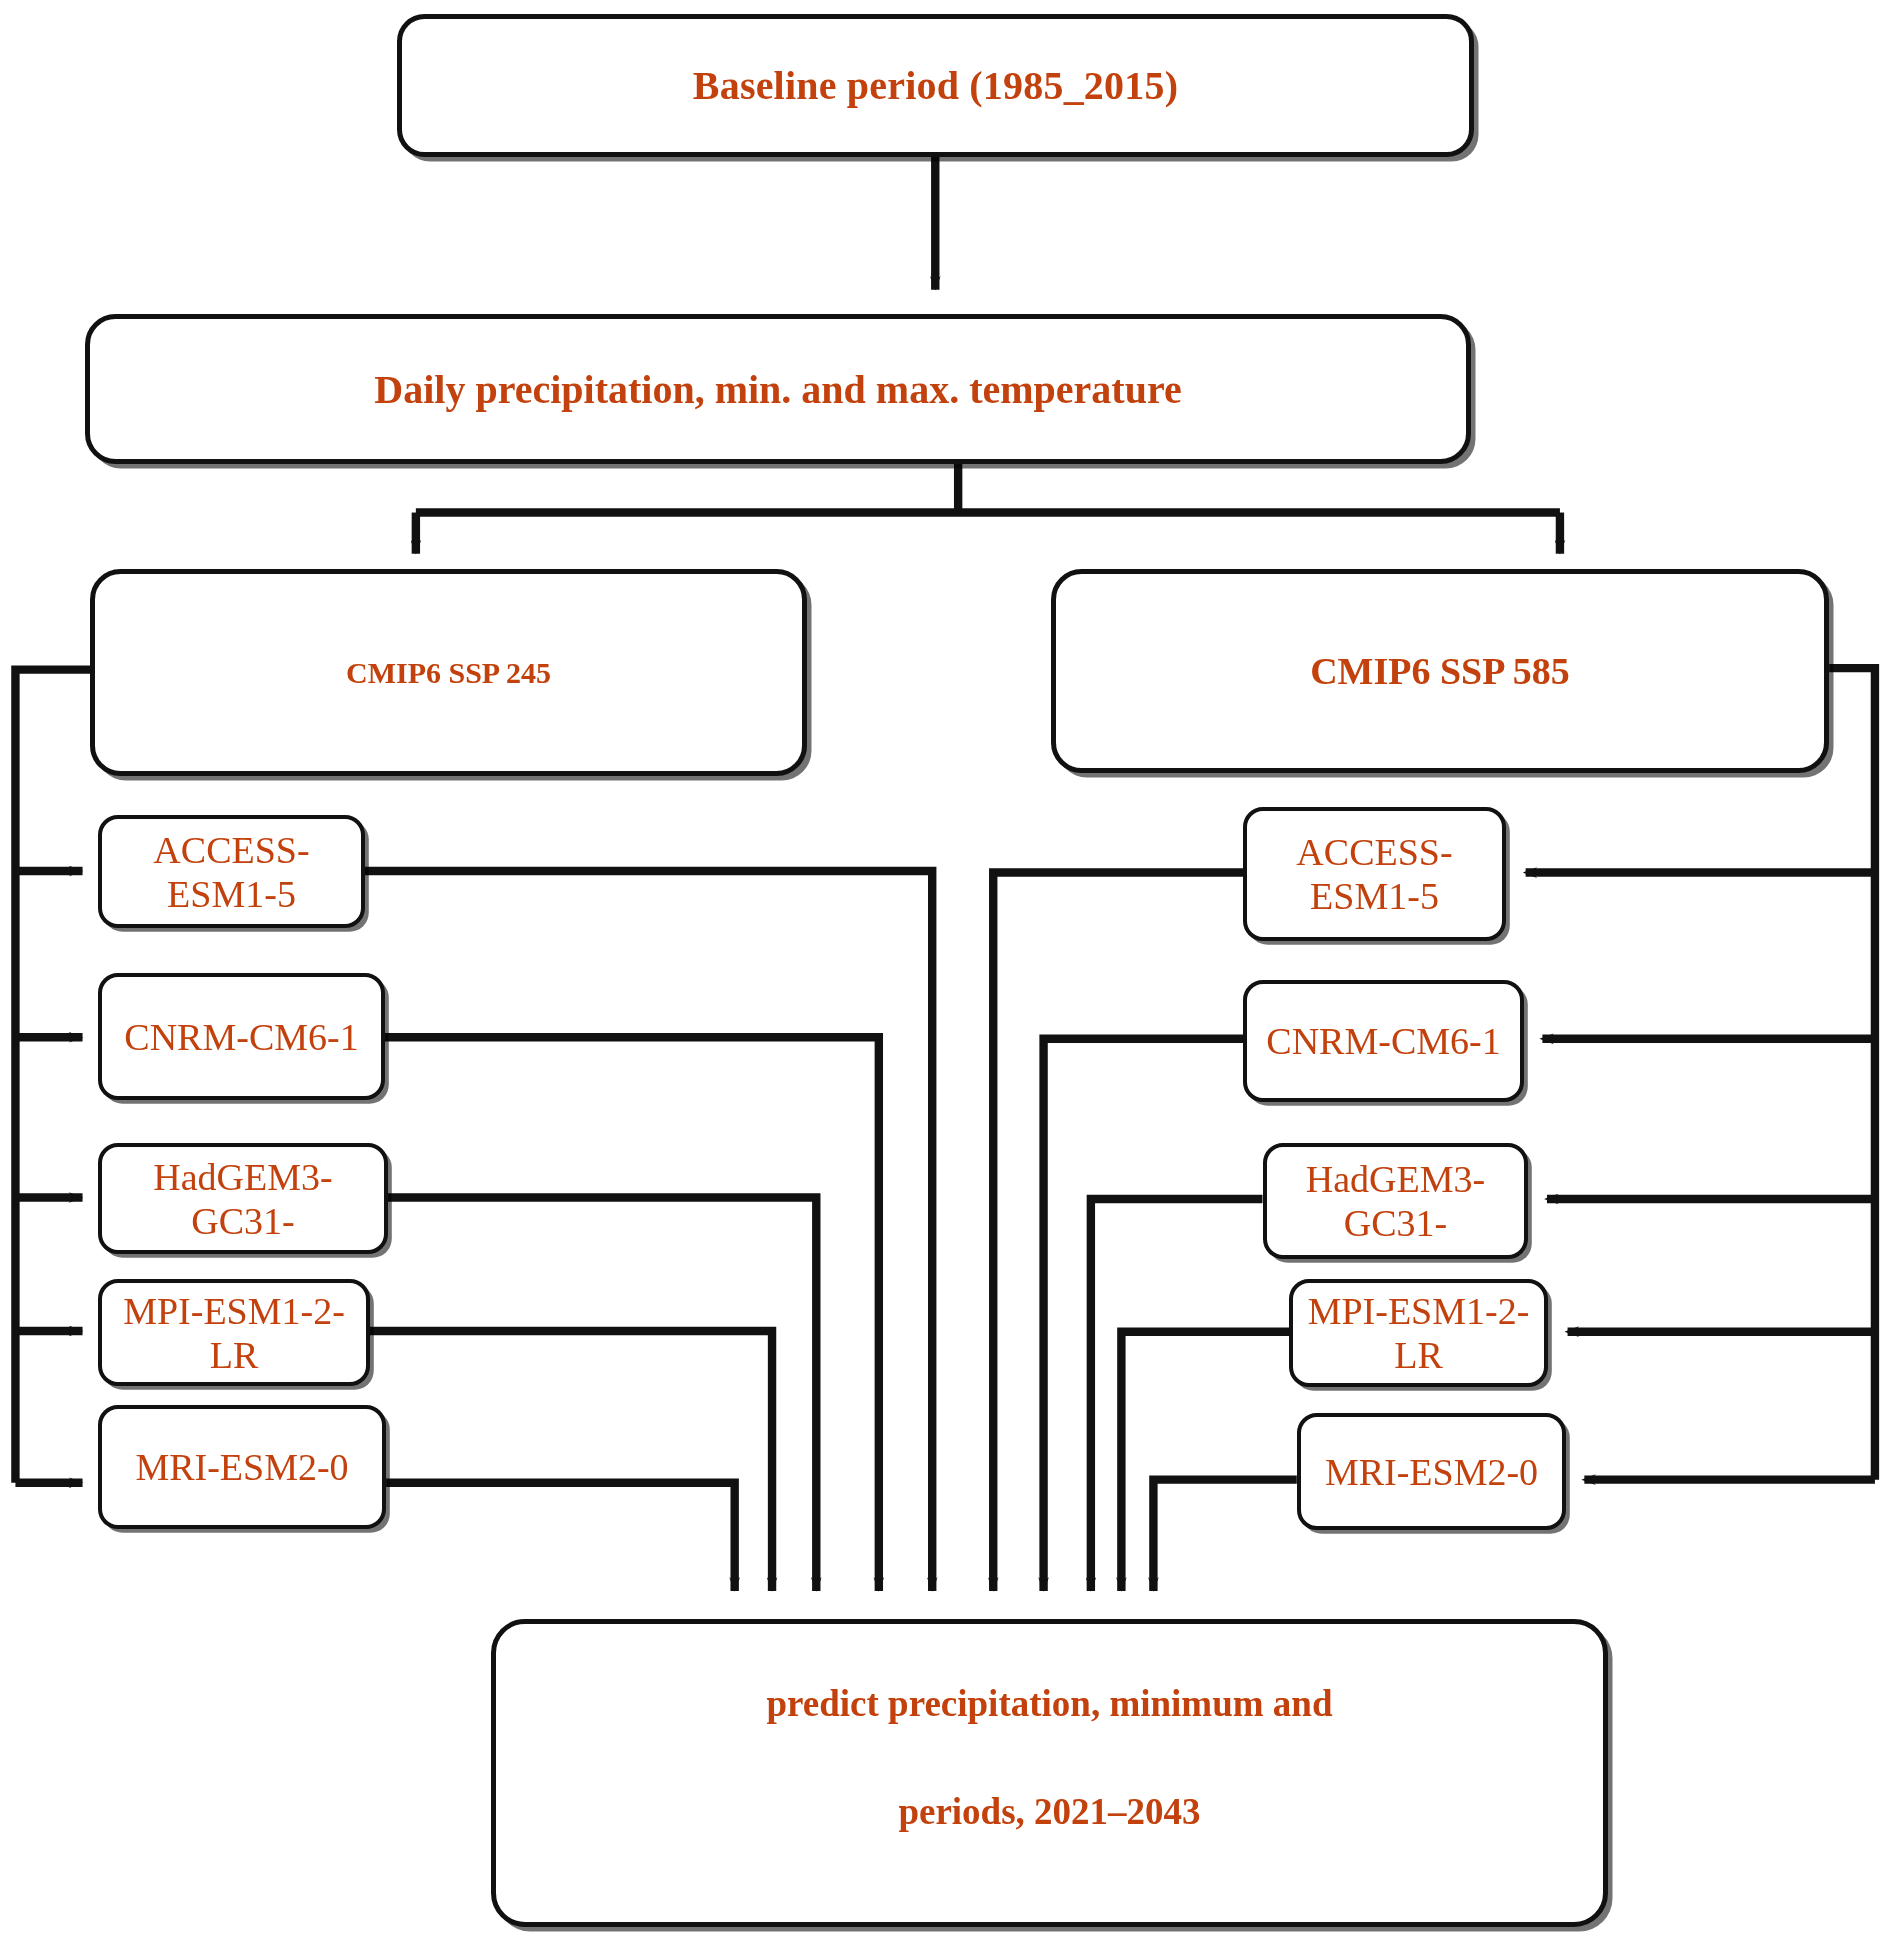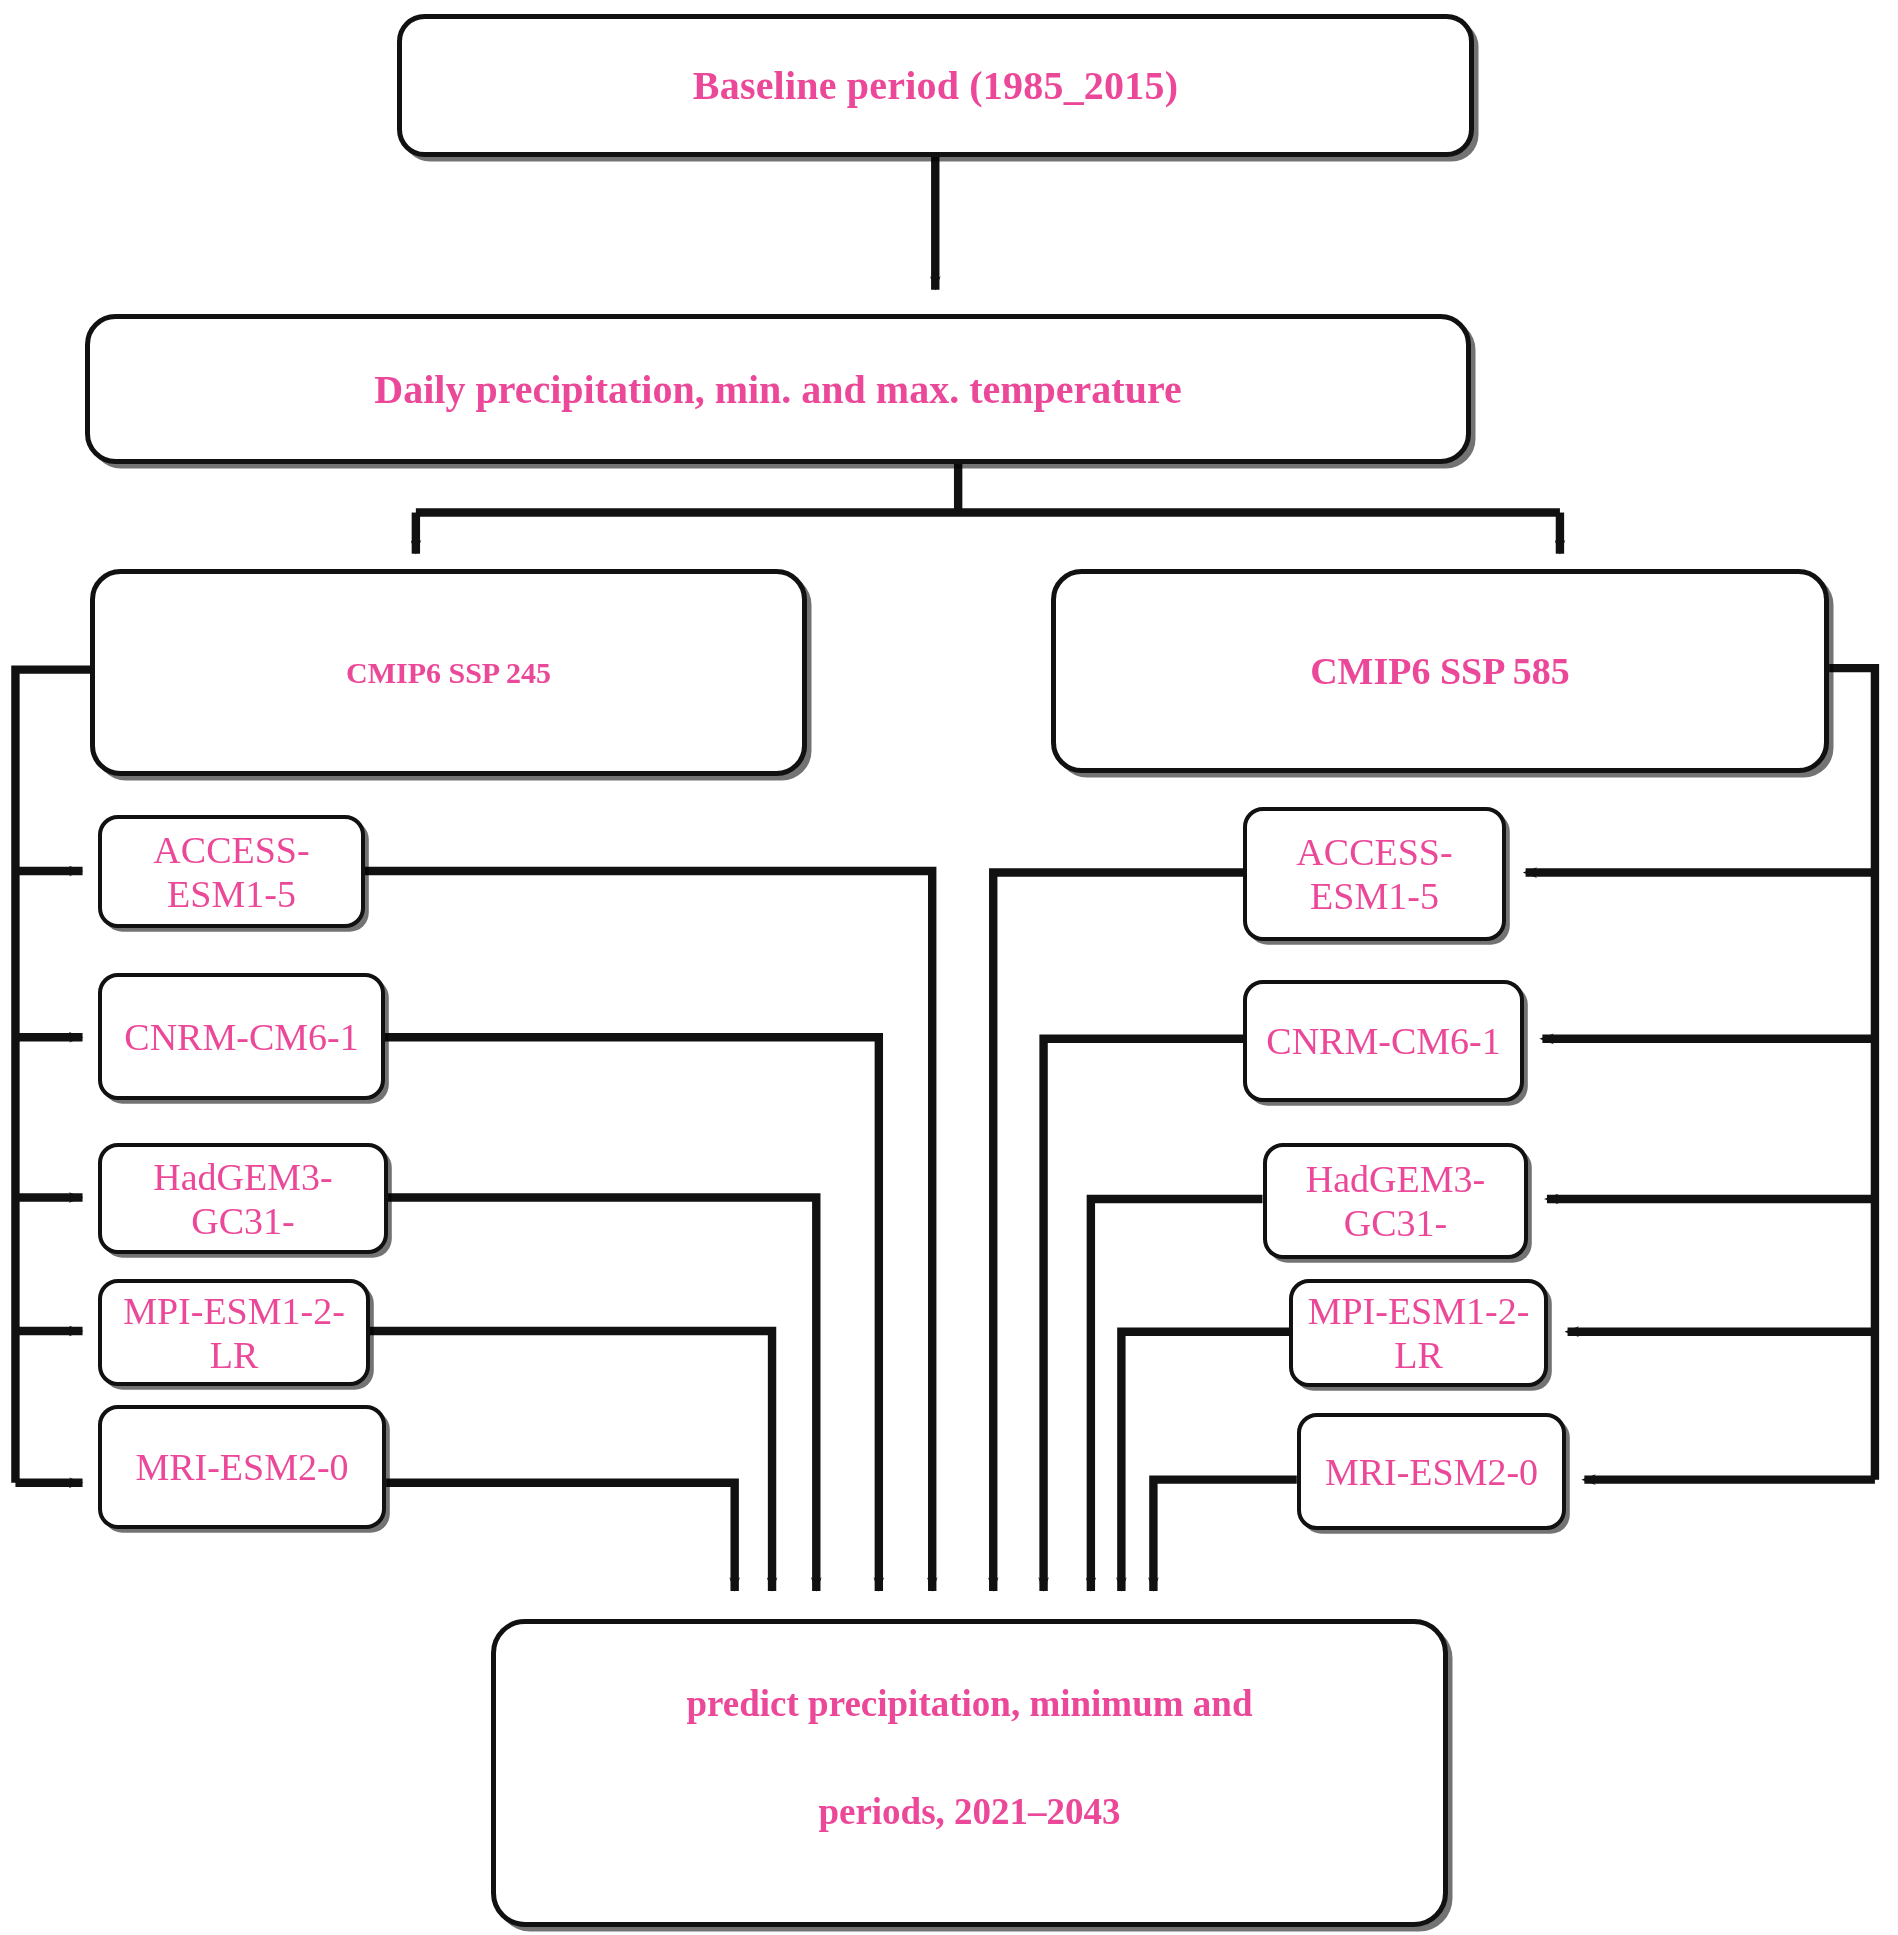--- a/index.html
+++ b/index.html
@@ -23,21 +23,21 @@
   }
   .node {
     position: absolute;
     box-sizing: border-box;
     background: #ffffff;
     border: 5.3px solid #111111;
     display: flex;
     align-items: center;
     justify-content: center;
     text-align: center;
-    color: #ec4899;
+    color: #c2410c;
     z-index: 3;
     box-shadow: 5.3px 5.3px 0 -0.8px rgba(0,0,0,0.55);
   }
   .node .txt { display: block; width: 100%; }
 
   
   .node-baseline {
     left: 397px; top: 13.7px; width: 1077px; height: 143px;
     border-radius: 27.5px;
     font-size: 40px; font-weight: bold;
@@ -52,21 +52,21 @@
     left: 90px; top: 569px; width: 717px; height: 207px;
     border-radius: 30.5px;
     font-size: 30px; font-weight: bold;
   }
   .node-ssp585 {
     left: 1051px; top: 569px; width: 778px; height: 204px;
     border-radius: 30.5px;
     font-size: 38px; font-weight: bold;
   }
   .node-output {
-    left: 491px; top: 1619px; width: 957px; height: 308px;
+    left: 491px; top: 1619px; width: 1117px; height: 308px;
     border-radius: 34px;
     font-size: 37px; font-weight: bold;
     line-height: 1.45;
   }
   .node-output .txt { padding: 0 73px 30.5px 73px; }
 
   
   .node-model {
     border-width: 4.6px;
     border-radius: 20px;

